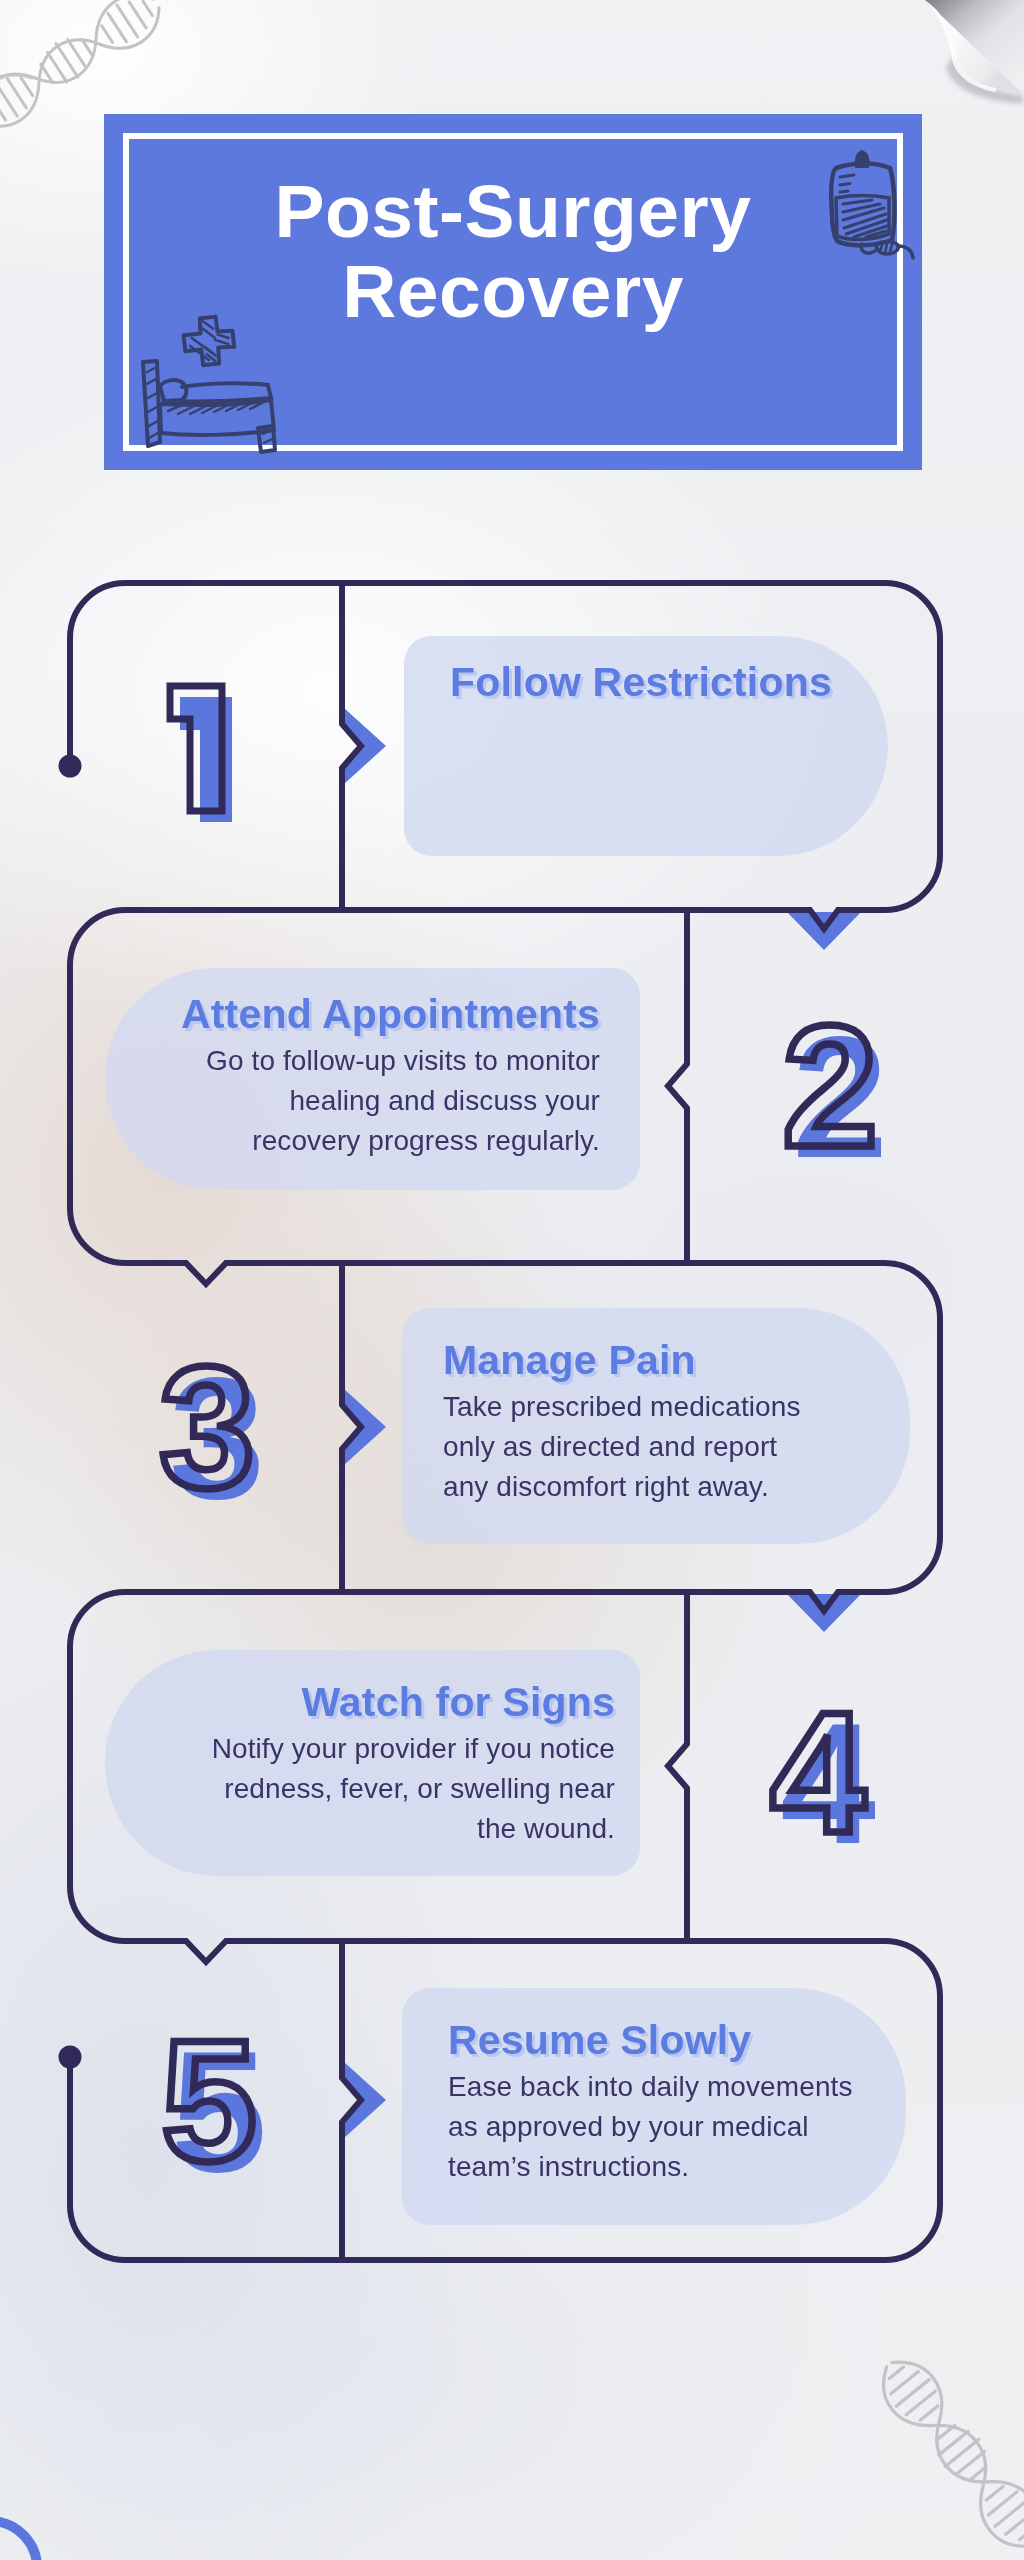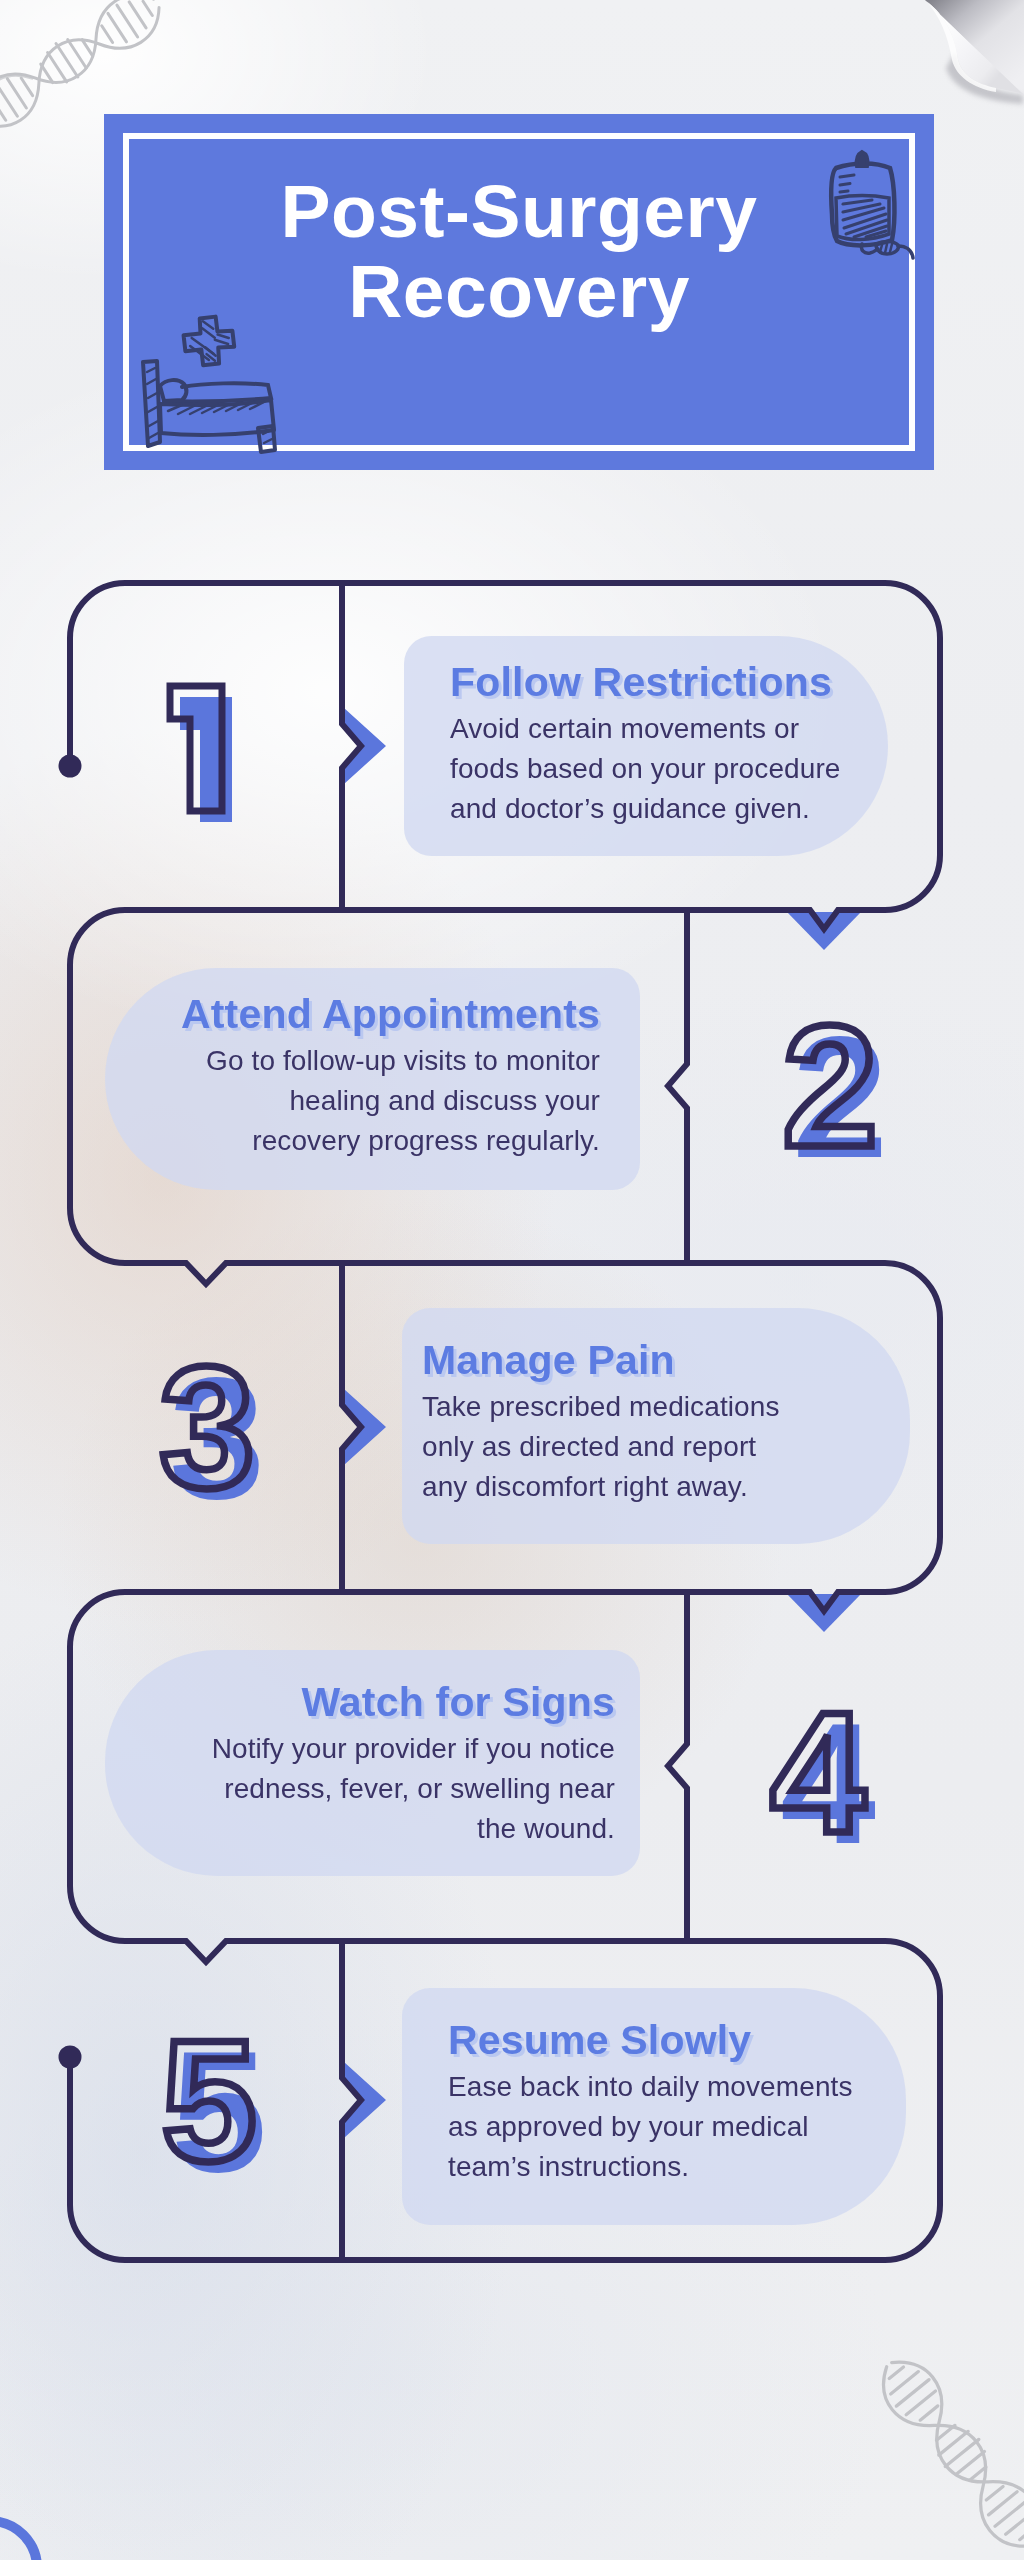--- a/index.html
+++ b/index.html
@@ -16,21 +16,20 @@
       radial-gradient(520px 480px at 41% 60%, rgba(216,196,180,0.38), rgba(216,196,180,0) 70%),
       radial-gradient(620px 420px at 78% 50%, rgba(230,233,240,0.55), rgba(230,233,240,0) 70%),
       radial-gradient(520px 760px at 14% 84%, rgba(208,216,232,0.55), rgba(208,216,232,0) 72%),
       radial-gradient(700px 500px at 38% 93%, rgba(226,230,238,0.6), rgba(226,230,238,0) 72%),
       linear-gradient(180deg,#f0f1f3 0%,#edeef1 30%,#ecedf0 70%,#eff0f2 100%);
   }
   
   .header{
     position:absolute;left:104px;top:114px;width:818px;height:356px;
     background:#5e79dd;
-    padding-left:12px;
   }
   .header-border{
     position:absolute;left:19px;top:19px;right:19px;bottom:19px;
     border:6px solid #ffffff;
   }
   .title{
     position:absolute;left:0;top:57px;width:100%;
     text-align:center;
     color:#ffffff;
     font-weight:bold;
@@ -267,43 +266,40 @@
   </svg>
 
   <section>
     <svg class="deco" style="left:166px;top:682px;" width="82" height="152" viewBox="0 0 82 152">
       <polygon points="14,15 66,15 66,140 34,140 34,48 14,48" fill="#5b76dc"></polygon>
       <polygon points="4,4 56,4 56,129 24,129 24,37 4,37" fill="none" stroke="#312a58" stroke-width="7"></polygon>
       <text class="sr-only" font-size="1" fill="none">1</text>
     </svg>
     <div class="blob right-pill align-left" style="left:404px;top:636px;width:484px;height:220px;padding:24px 30px 0 46px;box-sizing:border-box;">
       <h2 class="heading">Follow Restrictions</h2>
-      <p class="body">Avoid certain movements or
-foods based on your procedure
-and doctor’s guidance given.</p>
     </div>
   </section>
 
   <section>
     <div class="num" style="left:830px;top:1086px;">
       <span class="num-shadow">2</span><span class="num-face">2</span>
     </div>
     <div class="blob left-pill align-right" style="left:105px;top:968px;width:535px;height:222px;padding:24px 40px 0 60px;box-sizing:border-box;">
       <h2 class="heading">Attend Appointments</h2>
       <p class="body">Go to follow-up visits to monitor
 healing and discuss your
 recovery progress regularly.</p>
     </div>
   </section>
 
   <section>
     <div class="num" style="left:207px;top:1427px;">
       <span class="num-shadow">3</span><span class="num-face">3</span>
     </div>
-    <div class="blob right-pill align-left" style="left:402px;top:1308px;width:508px;height:236px;padding:30px 30px 0 20px;box-sizing:border-box;">
+    <div class="blob right-pill align-left" style="left:402px;top:1308px;width:508px;height:236px;padding:30px 30px 0 41px;box-sizing:border-box;">
       <h2 class="heading">Manage Pain</h2>
       <p class="body">Take prescribed medications
 only as directed and report
 any discomfort right away.</p>
     </div>
   </section>
 
   <section>
     <div class="num" style="left:818px;top:1772px;">
       <span class="num-shadow">4</span><span class="num-face">4</span>

